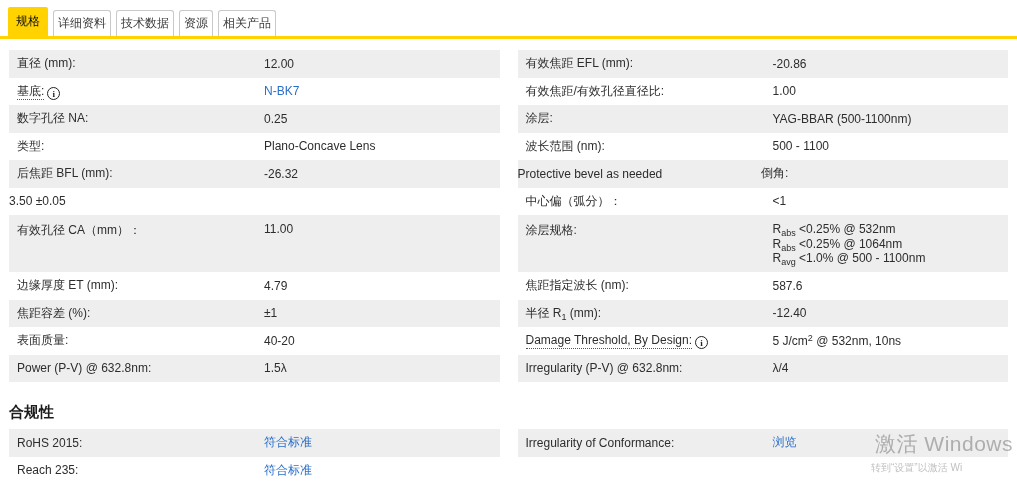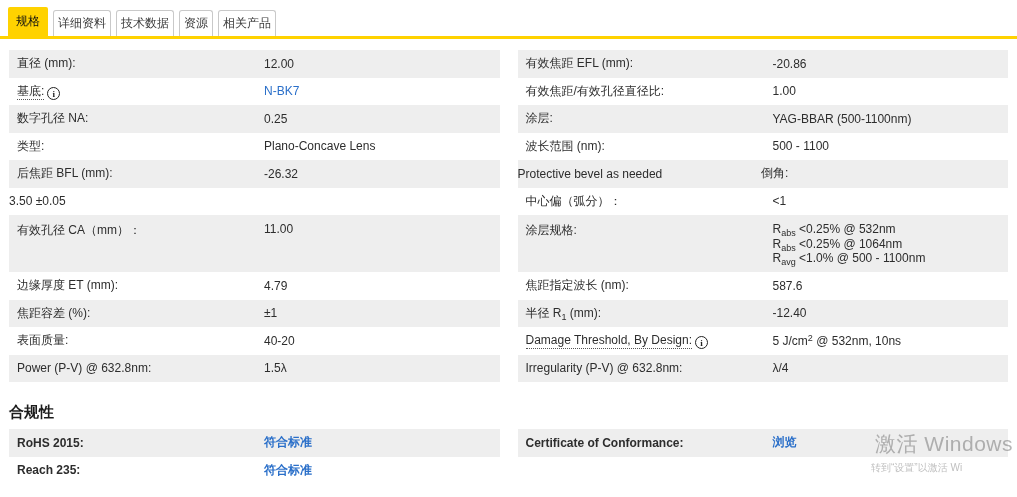--- a/index.html
+++ b/index.html
@@ -154,33 +154,33 @@
       <div class="cell value"><span>5 J/cm</span><sup>2</sup><span> @ 532nm, 10ns</span></div>
     </div>
     <div class="row">
       <div class="cell label">Irregularity (P-V) @ 632.8nm:</div>
       <div class="cell value">λ/4</div>
     </div>
   </div>
 </div>
 
 <div class="compliance-heading">合规性</div>
-<div class="spec-table" style="margin-top:0;font-weight:bold;">
+<div class="spec-table" style="margin-top:0;">
   <div class="col">
     <div class="row">
       <div class="cell label">RoHS 2015:</div>
       <div class="cell value"><a class="link">符合标准</a></div>
     </div>
     <div class="row">
       <div class="cell label">Reach 235:</div>
       <div class="cell value"><a class="link">符合标准</a></div>
     </div>
   </div>
   <div class="col">
     <div class="row">
-      <div class="cell label">Certificate of Conformance:</div>
+      <div class="cell label">Irregularity of Conformance:</div>
       <div class="cell value"><a class="link">浏览</a></div>
     </div>
   </div>
 </div>
 
 <div class="watermark wm1">激活 Windows</div>
 <div class="watermark wm2">转到“设置”以激活 Wi</div>
 
 </body></html>

